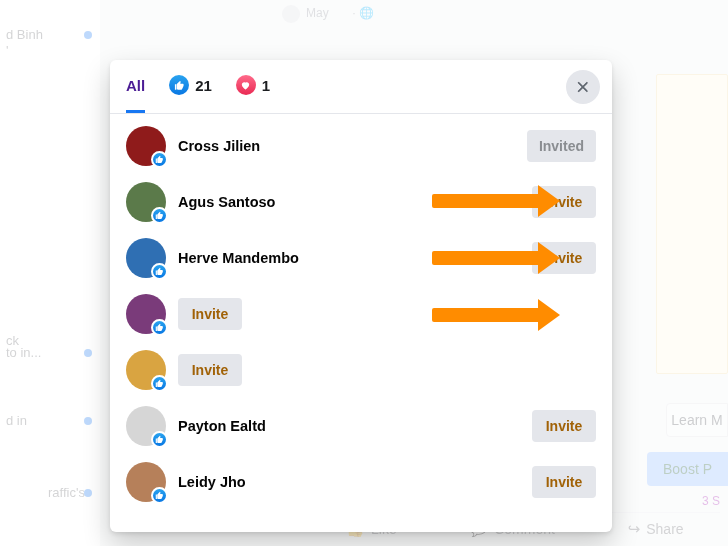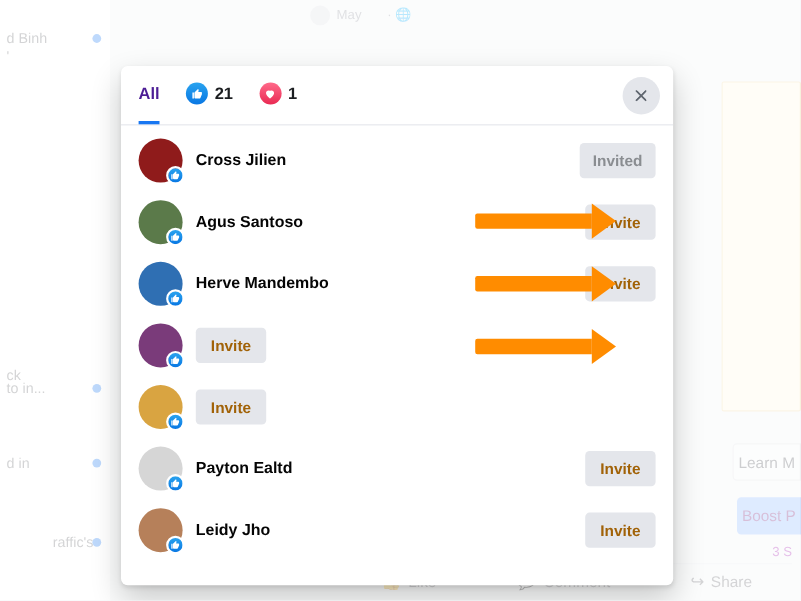--- a/index.html
+++ b/index.html
@@ -40,21 +40,21 @@
     position: absolute; right: 0; top: 74px; width: 72px; height: 300px;
     background: #fff8e1; border: 1px solid #f0dca6; border-radius: 2px;
   }
   .bg .learn-btn, .bg .boost-btn {
     position: absolute; right: 0; height: 34px;
     display: flex; align-items: center; justify-content: center;
     font-size: 14px; border-radius: 4px 0 0 4px;
     padding: 0 10px; white-space: nowrap;
   }
   .bg .learn-btn { top: 403px; width: 62px; background:#f5f6f7; border:1px solid #dddfe2; color:#4b4f56; }
-  .bg .boost-btn { top: 452px; width: 58px; background:#8ab7ff; color:#701a75; }
+  .bg .boost-btn { top: 452px; width: 81px; background:#8ab7ff; color:#14532d; }
   .bg .stats { position:absolute; right:8px; top:494px; font-size:12px; color:#a21caf; }
   .bg .footer-actions {
     position:absolute; left:310px; right:8px; top:512px; height:32px;
     border-top:1px solid #e4e6eb;
     display:flex; align-items:center; justify-content:space-around;
     color:#65676b; font-size:14px;
   }
   .bg .footer-actions .fa { display:flex; align-items:center; gap:6px; }
   .bg .emoji-thumb { font-size:15px; }
 

